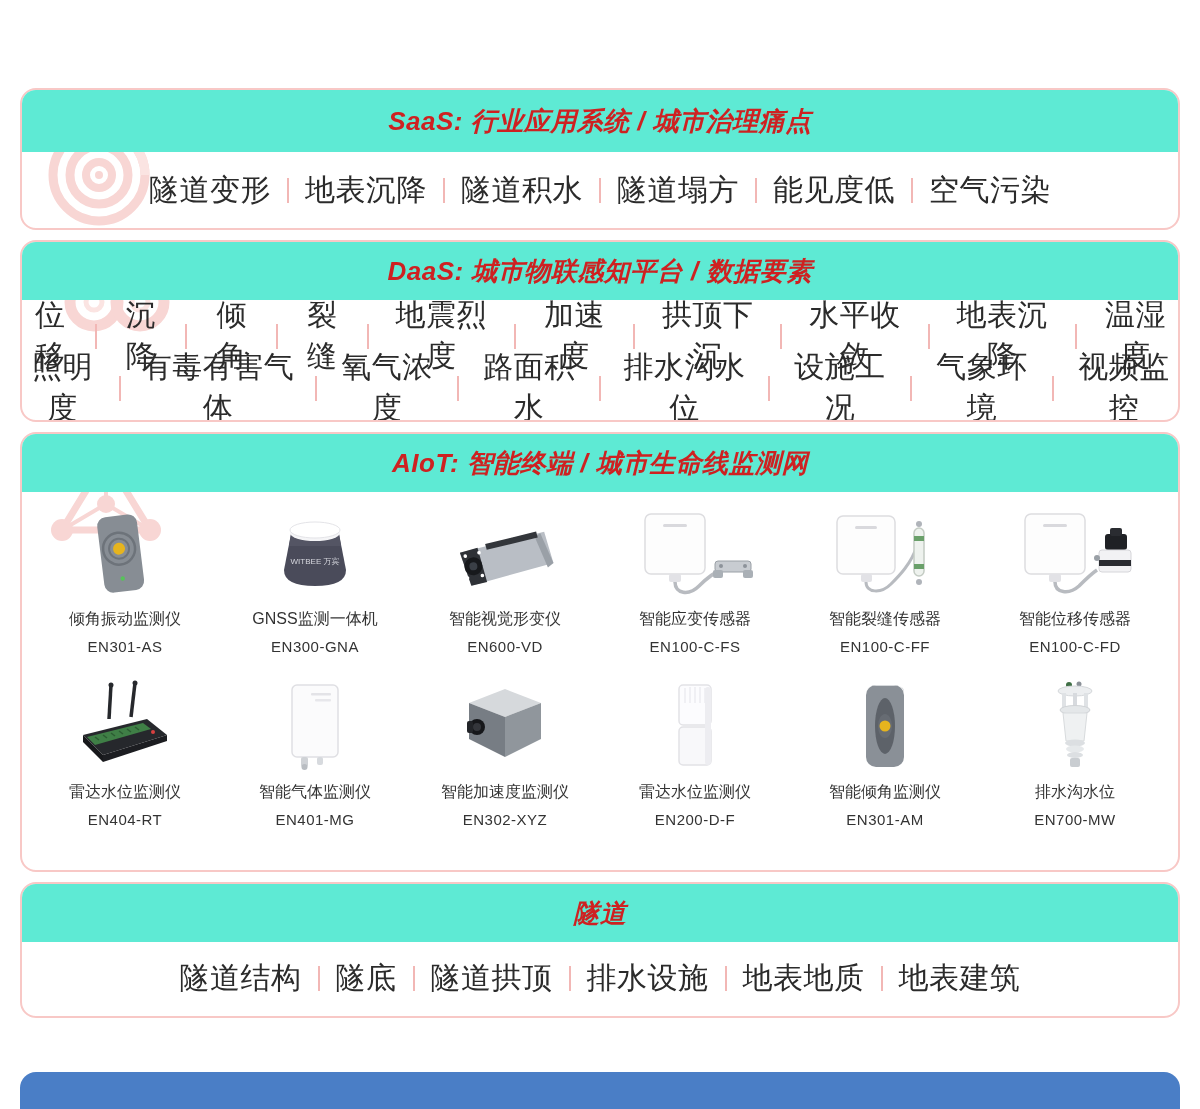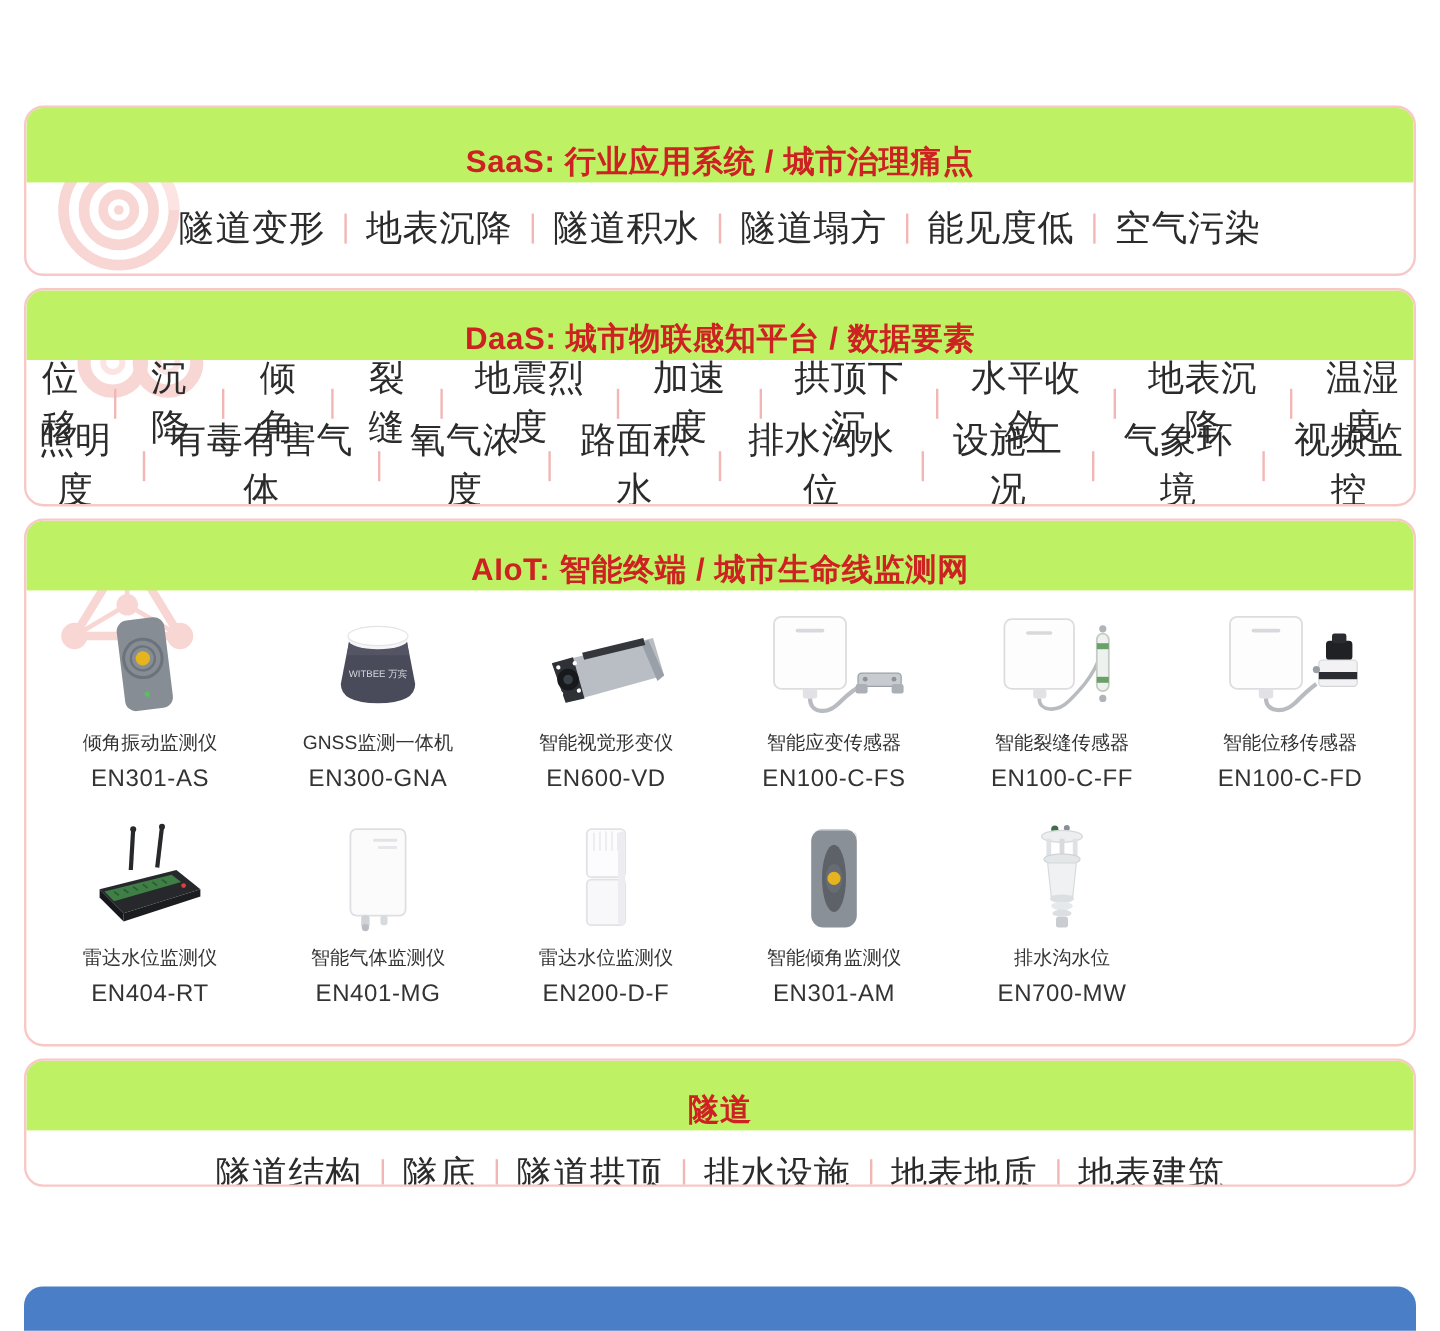--- a/index.html
+++ b/index.html
@@ -6,22 +6,22 @@
   body{
     width:1200px;height:1109px;position:relative;overflow:hidden;
     background:#ffffff;
     font-family:"Liberation Sans","DejaVu Sans",sans-serif;
   }
   .box{
     position:absolute;left:20px;width:1160px;box-sizing:border-box;
     border:2px solid #f8c8c6;border-radius:16px;background:#ffffff;overflow:hidden;
   }
   .band{
-    background:#bef264;display:flex;align-items:flex-end;justify-content:center;
-    position:relative;z-index:2;
+    background:#5eead4;display:flex;align-items:center;justify-content:center;
+    position:relative;z-index:2;font-style:italic;
   }
   .title{font-size:26px;font-weight:bold;color:#ce2121;margin:0;letter-spacing:0.5px;}
   .items{
     display:flex;align-items:center;justify-content:center;
     font-size:30px;color:#2b2b2b;letter-spacing:0.5px;position:relative;z-index:2;
   }
   .sep{width:2px;height:25px;background:#f2b7b5;margin:0 16px;flex:0 0 auto;}
   .wm{position:absolute;z-index:1;pointer-events:none;}
   
   #saas{top:88px;height:142px;}
@@ -36,23 +36,23 @@
   #aiot{top:432px;height:440px;}
   #aiot .band{height:58px;}
   .devices{
     display:grid;grid-template-columns:repeat(6,1fr);row-gap:20px;
     padding:10px 8px 0;position:relative;z-index:2;
   }
   .device{text-align:center;}
   .device-art{height:98px;display:flex;align-items:flex-end;justify-content:center;}
   .device-art svg{width:132px;height:94px;display:block;}
   .device-name{font-size:16px;color:#333333;margin-top:9px;white-space:nowrap;}
-  .device-model{font-size:20px;color:#333333;margin-top:8px;letter-spacing:0.5px;}
+  .device-model{font-size:15px;color:#333333;margin-top:8px;letter-spacing:0.5px;}
   
-  #tunnel{top:882px;height:107px;}
+  #tunnel{top:882px;height:136px;}
   #tunnel .band{height:58px;}
   #tunnel .items{height:72px;}
   
   #bottom-bar{
     position:absolute;left:20px;top:1072px;width:1160px;height:48px;
     background:#4a7ec6;border-radius:16px 16px 0 0;
   }
 </style>
 </head>
 <body>
@@ -298,20 +298,35 @@
           <rect x="66" y="20" width="16" height="2.5" rx="1" fill="#e7e7eb"></rect>
           <rect x="52" y="78" width="7" height="10" rx="2" fill="#cfd2d6"></rect>
           <circle cx="55.5" cy="88" r="3" fill="#b9bdc2"></circle>
           <rect x="68" y="78" width="6" height="8" rx="2" fill="#d7dade"></rect>
         </svg>
       </div>
       <div class="device-name">智能气体监测仪</div>
       <div class="device-model">EN401-MG</div>
     </div>
 
+    <div class="device">
+      <div class="device-art">
+        <svg viewBox="0 0 132 94">
+          <polygon points="66,10 102,24 66,38 30,24" fill="#d6d9dc"></polygon>
+          <polygon points="102,24 102,60 66,78 66,38" fill="#90969c"></polygon>
+          <polygon points="30,24 30,60 66,78 66,38" fill="#777d84"></polygon>
+          <text x="78" y="31" font-size="6" fill="#9aa0a6" transform="rotate(12 78 31)" font-family="Liberation Sans, sans-serif"></text>
+          <circle cx="38" cy="48" r="8" fill="#16171a"></circle>
+          <circle cx="38" cy="48" r="4" fill="#34363b"></circle>
+          <rect x="28" y="42" width="6" height="12" rx="2" fill="#222428"></rect>
+        </svg>
+      </div>
+      <div class="device-name">智能加速度监测仪</div>
+      <div class="device-model">EN302-XYZ</div>
+    </div>
 
     <div class="device">
       <div class="device-art">
         <svg viewBox="0 0 132 94">
           <rect x="50" y="6" width="32" height="40" rx="4" fill="#fcfcfe" stroke="#e2e2e6" stroke-width="1.5"></rect>
           <g stroke="#ececf0" stroke-width="1.5">
             <line x1="56" y1="9" x2="56" y2="24"></line>
               <line x1="61" y1="8" x2="61" y2="24"></line>
             <line x1="66" y1="8" x2="66" y2="24"></line>
               <line x1="71" y1="8" x2="71" y2="24"></line>

